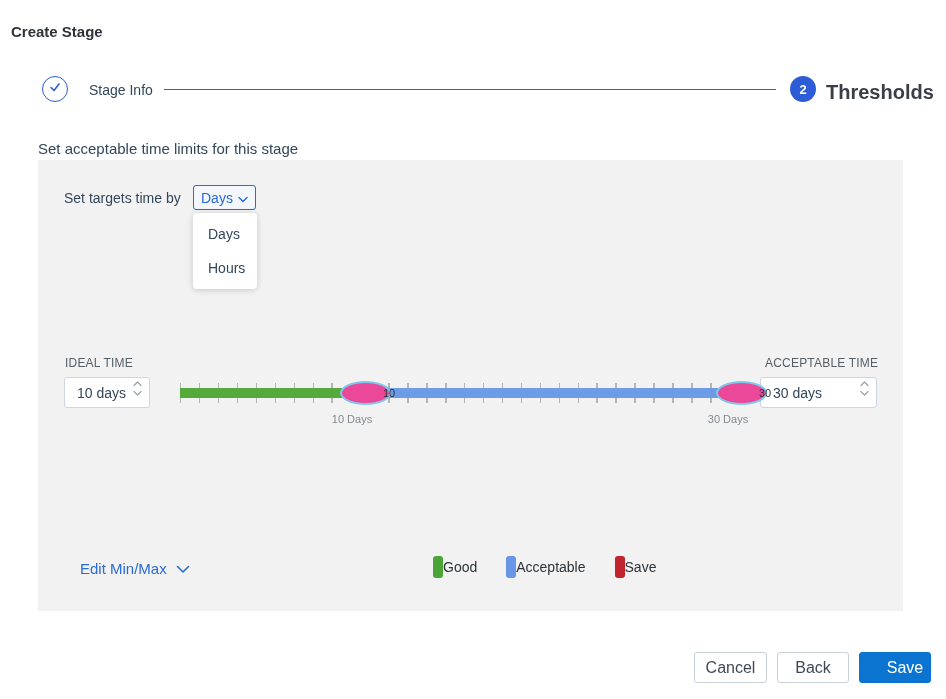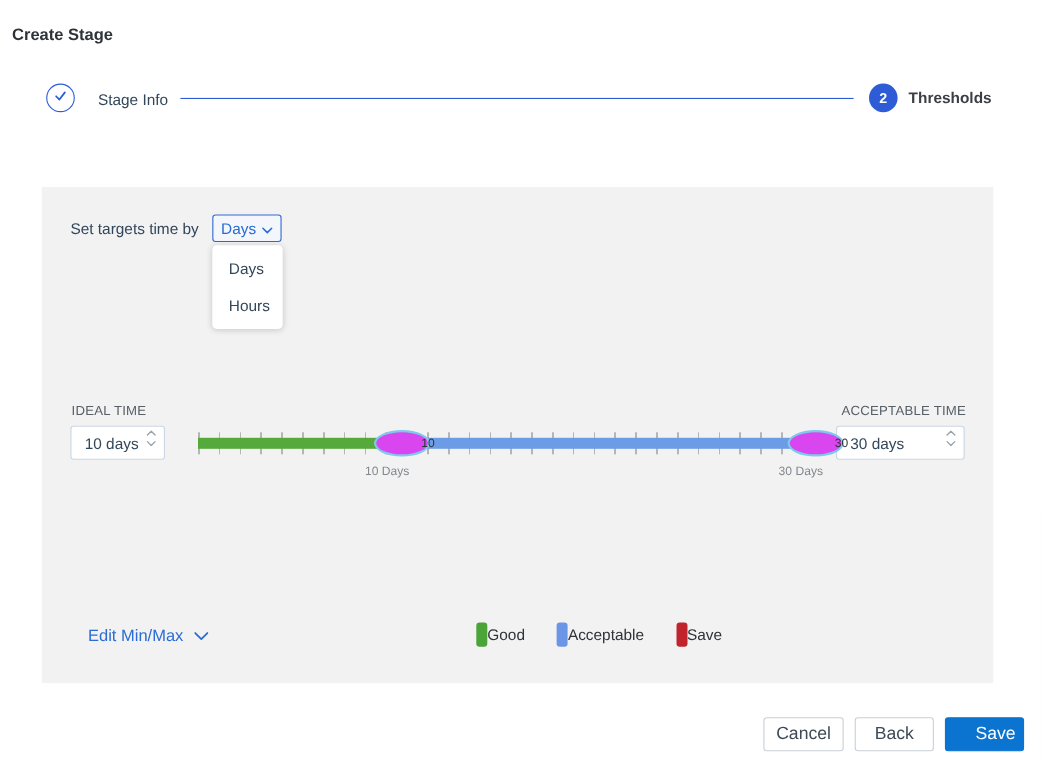--- a/index.html
+++ b/index.html
@@ -8,26 +8,26 @@
   .page { position:relative; width:946px; height:699px; background:#fff; overflow:hidden; }
 
   .dialog-title { position:absolute; left:11px; top:23px; font-size:15px; font-weight:700; color:#2d3338; }
 
   
   .step-circle { position:absolute; width:26px; height:26px; border-radius:50%;
                  display:flex; align-items:center; justify-content:center; }
   .step-circle.done { left:42px; top:76px; border:1.5px solid #2e5bd6; background:#fff; }
   .step-circle.active { left:790px; top:76px; background:#2e5bd6; color:#fff; font-size:13px; font-weight:700; }
   .step-label-1 { position:absolute; left:89px; top:82px; font-size:14px; color:#33475b; }
-  .step-label-2 { position:absolute; left:826px; top:81px; font-size:14px; font-weight:700; color:#3a3f45; }
+  .step-label-2 { position:absolute; left:826px; top:81px; font-size:20px; font-weight:700; color:#3a3f45; }
   .step-line { position:absolute; left:164px; top:89px; width:612px; height:0; border-top:1px solid #2e5bd6; }
 
   .section-heading { position:absolute; left:38px; top:140px; font-size:15px; color:#33475b; }
 
-  .panel { position:absolute; left:38px; top:170px; width:865px; height:451px; background:#f2f2f2; }
+  .panel { position:absolute; left:38px; top:160px; width:865px; height:451px; background:#f2f2f2; }
 
   .targets-label { position:absolute; left:26px; top:30px; font-size:14px; color:#33475b; }
   .unit-dropdown { position:absolute; left:155px; top:25px; height:25px; padding:0 7px;
                    display:flex; align-items:center; gap:5px; border:1.5px solid #2e6ad1;
                    border-radius:3px; background:#f3f6fb; color:#2a6bd4; font-size:14px; cursor:pointer; }
   .dropdown-menu { position:absolute; left:155px; top:53px; width:64px; background:#fff;
                    border-radius:4px; box-shadow:0 1px 6px rgba(0,0,0,0.18); padding:4px 0; z-index:5; }
   .dropdown-item { padding:9px 15px; font-size:14px; color:#33475b; cursor:pointer; }
 
   .time-label { position:absolute; font-size:12px; color:#565e66; letter-spacing:0.2px; }
@@ -44,21 +44,21 @@
   .spinners svg { display:block; cursor:pointer; }
 
   
   .slider { position:absolute; left:142px; top:222px; width:568px; height:46px; }
   .ticks { position:absolute; left:0; top:1px; width:100%; height:20px;
            background:repeating-linear-gradient(to right,#b5b5b5 0,#b5b5b5 1.5px,transparent 1.5px,transparent 18.93px); }
   .track { position:absolute; left:0; top:6px; width:100%; height:10px; display:flex; }
   .track-good { width:172px; height:100%; }
   .track-accept { flex:1; height:100%; }
   .handle { position:absolute; top:-1px; width:24px; height:24px; border-radius:50%;
-            background:#d946ef; border:2px solid #7dc9ed; display:flex; align-items:center;
+            background:#ec4899; border:2px solid #7dc9ed; display:flex; align-items:center;
             justify-content:center; font-size:11px; color:#2d3338; cursor:grab; z-index:2;padding-left:47px; }
   .handle-min { left:160px; }
   .handle-max { left:536px; }
   .handle-label { position:absolute; top:31px; width:70px; text-align:center; font-size:11px; color:#83888d; }
   .handle-label-min { left:137px; }
   .handle-label-max { left:513px; }
 
   .edit-minmax { position:absolute; left:42px; top:400px; display:flex; align-items:center; gap:9px;
                  font-size:15px; color:#2a6bd4; cursor:pointer; }
 
@@ -88,20 +88,21 @@
         </svg>
     </span>
   </div>
   <div class="step-label-1">Stage Info</div>
   <div class="step-line"></div>
   <div class="step-circle active">
     <span>2</span>
   </div>
   <div class="step-label-2">Thresholds</div>
 
+  <div class="section-heading">Set acceptable time limits for this stage</div>
 
   <div class="panel">
 
     <div class="targets-label">Set targets time by</div>
 
     <div class="unit-dropdown">
       <span>Days</span>
       <span>
         <svg width="10" height="7" viewBox="0 0 10 7">
             <polyline points="1,1.5 5,5.5 9,1.5" fill="none" stroke="#2a6bd4" stroke-width="1.4" stroke-linecap="round" stroke-linejoin="round"></polyline>

